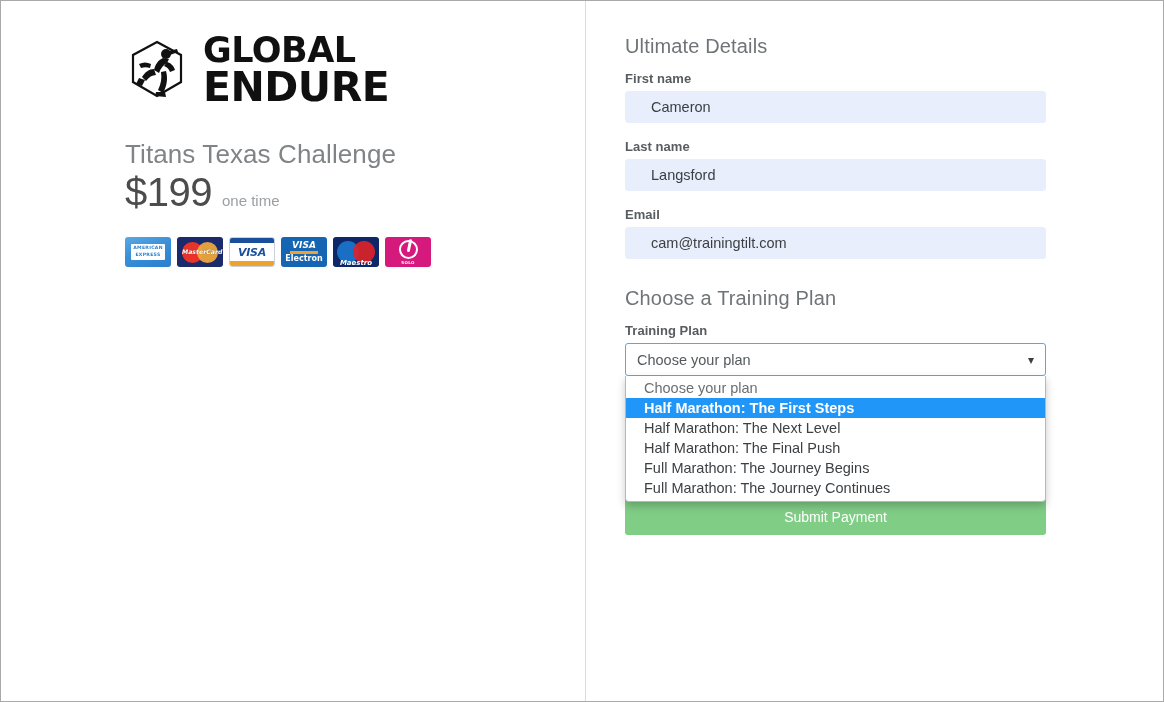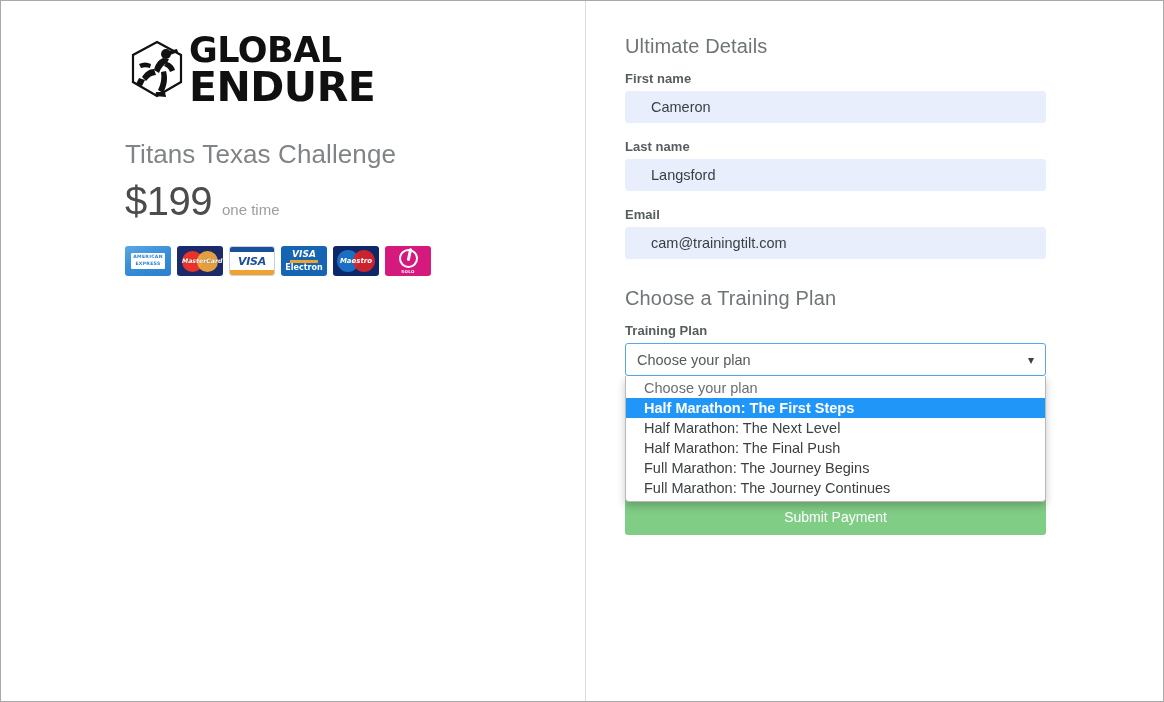--- a/index.html
+++ b/index.html
@@ -34,20 +34,21 @@
   .left-panel {
     position: absolute;
     left: 0; top: 0;
     width: 584px; height: 702px;
     padding: 24px 44px 0 124px;
   }
 
   .logo-row {
     display: flex;
     align-items: center;
+    gap: 14px;
     height: 80px;
     margin-top: 6px;
   }
   .logo-mark { width: 64px; height: 66px; flex: 0 0 auto; }
   .logo-text {
     font-family: "DejaVu Sans", sans-serif;
     font-weight: bold;
     color: #101010;
     line-height: 0.97;
     letter-spacing: -0.5px;
@@ -57,21 +58,20 @@
 
   .event-title {
     margin-top: 28px;
     font-size: 26px;
     font-weight: 400;
     color: #808487;
     letter-spacing: 0.1px;
   }
 
   .price-row {
-    margin-top: 9px;
     display: flex;
     align-items: baseline;
     gap: 10px;
   }
   .price {
     font-size: 40px;
     font-weight: 300;
     color: #4c4c4c;
     letter-spacing: -0.5px;
   }
@@ -161,21 +161,21 @@
     font-family: "DejaVu Sans", sans-serif; line-height: 1;
   }
 
   
   .c-mae { background: #0e2768; display:flex; align-items:center; justify-content:center; }
   .c-mae .circles { position: relative; width: 38px; height: 22px; }
   .c-mae .ci { position:absolute; top:0; width:22px; height:22px; border-radius:50%; }
   .c-mae .ci.blue { left: 0; background: #1a6fc4; }
   .c-mae .ci.red  { right: 0; background: #d8232a; opacity: 0.93; }
   .c-mae .mtext {
-    position:absolute; left:0; right:0; top:7px; text-align:center;
+    position:absolute; left:0; right:0; top:18px; text-align:center;
     color:#ffffff; font-size:7px; font-weight:bold; font-style:italic;
     font-family:"DejaVu Sans", sans-serif; z-index:3;
   }
 
   
   .c-solo { background: #d6197d; display:flex; align-items:center; justify-content:center; flex-direction:column; }
   .c-solo .ring {
     width: 19px; height: 19px; border-radius: 50%;
     border: 2.5px solid #ffffff; position: relative;
   }

